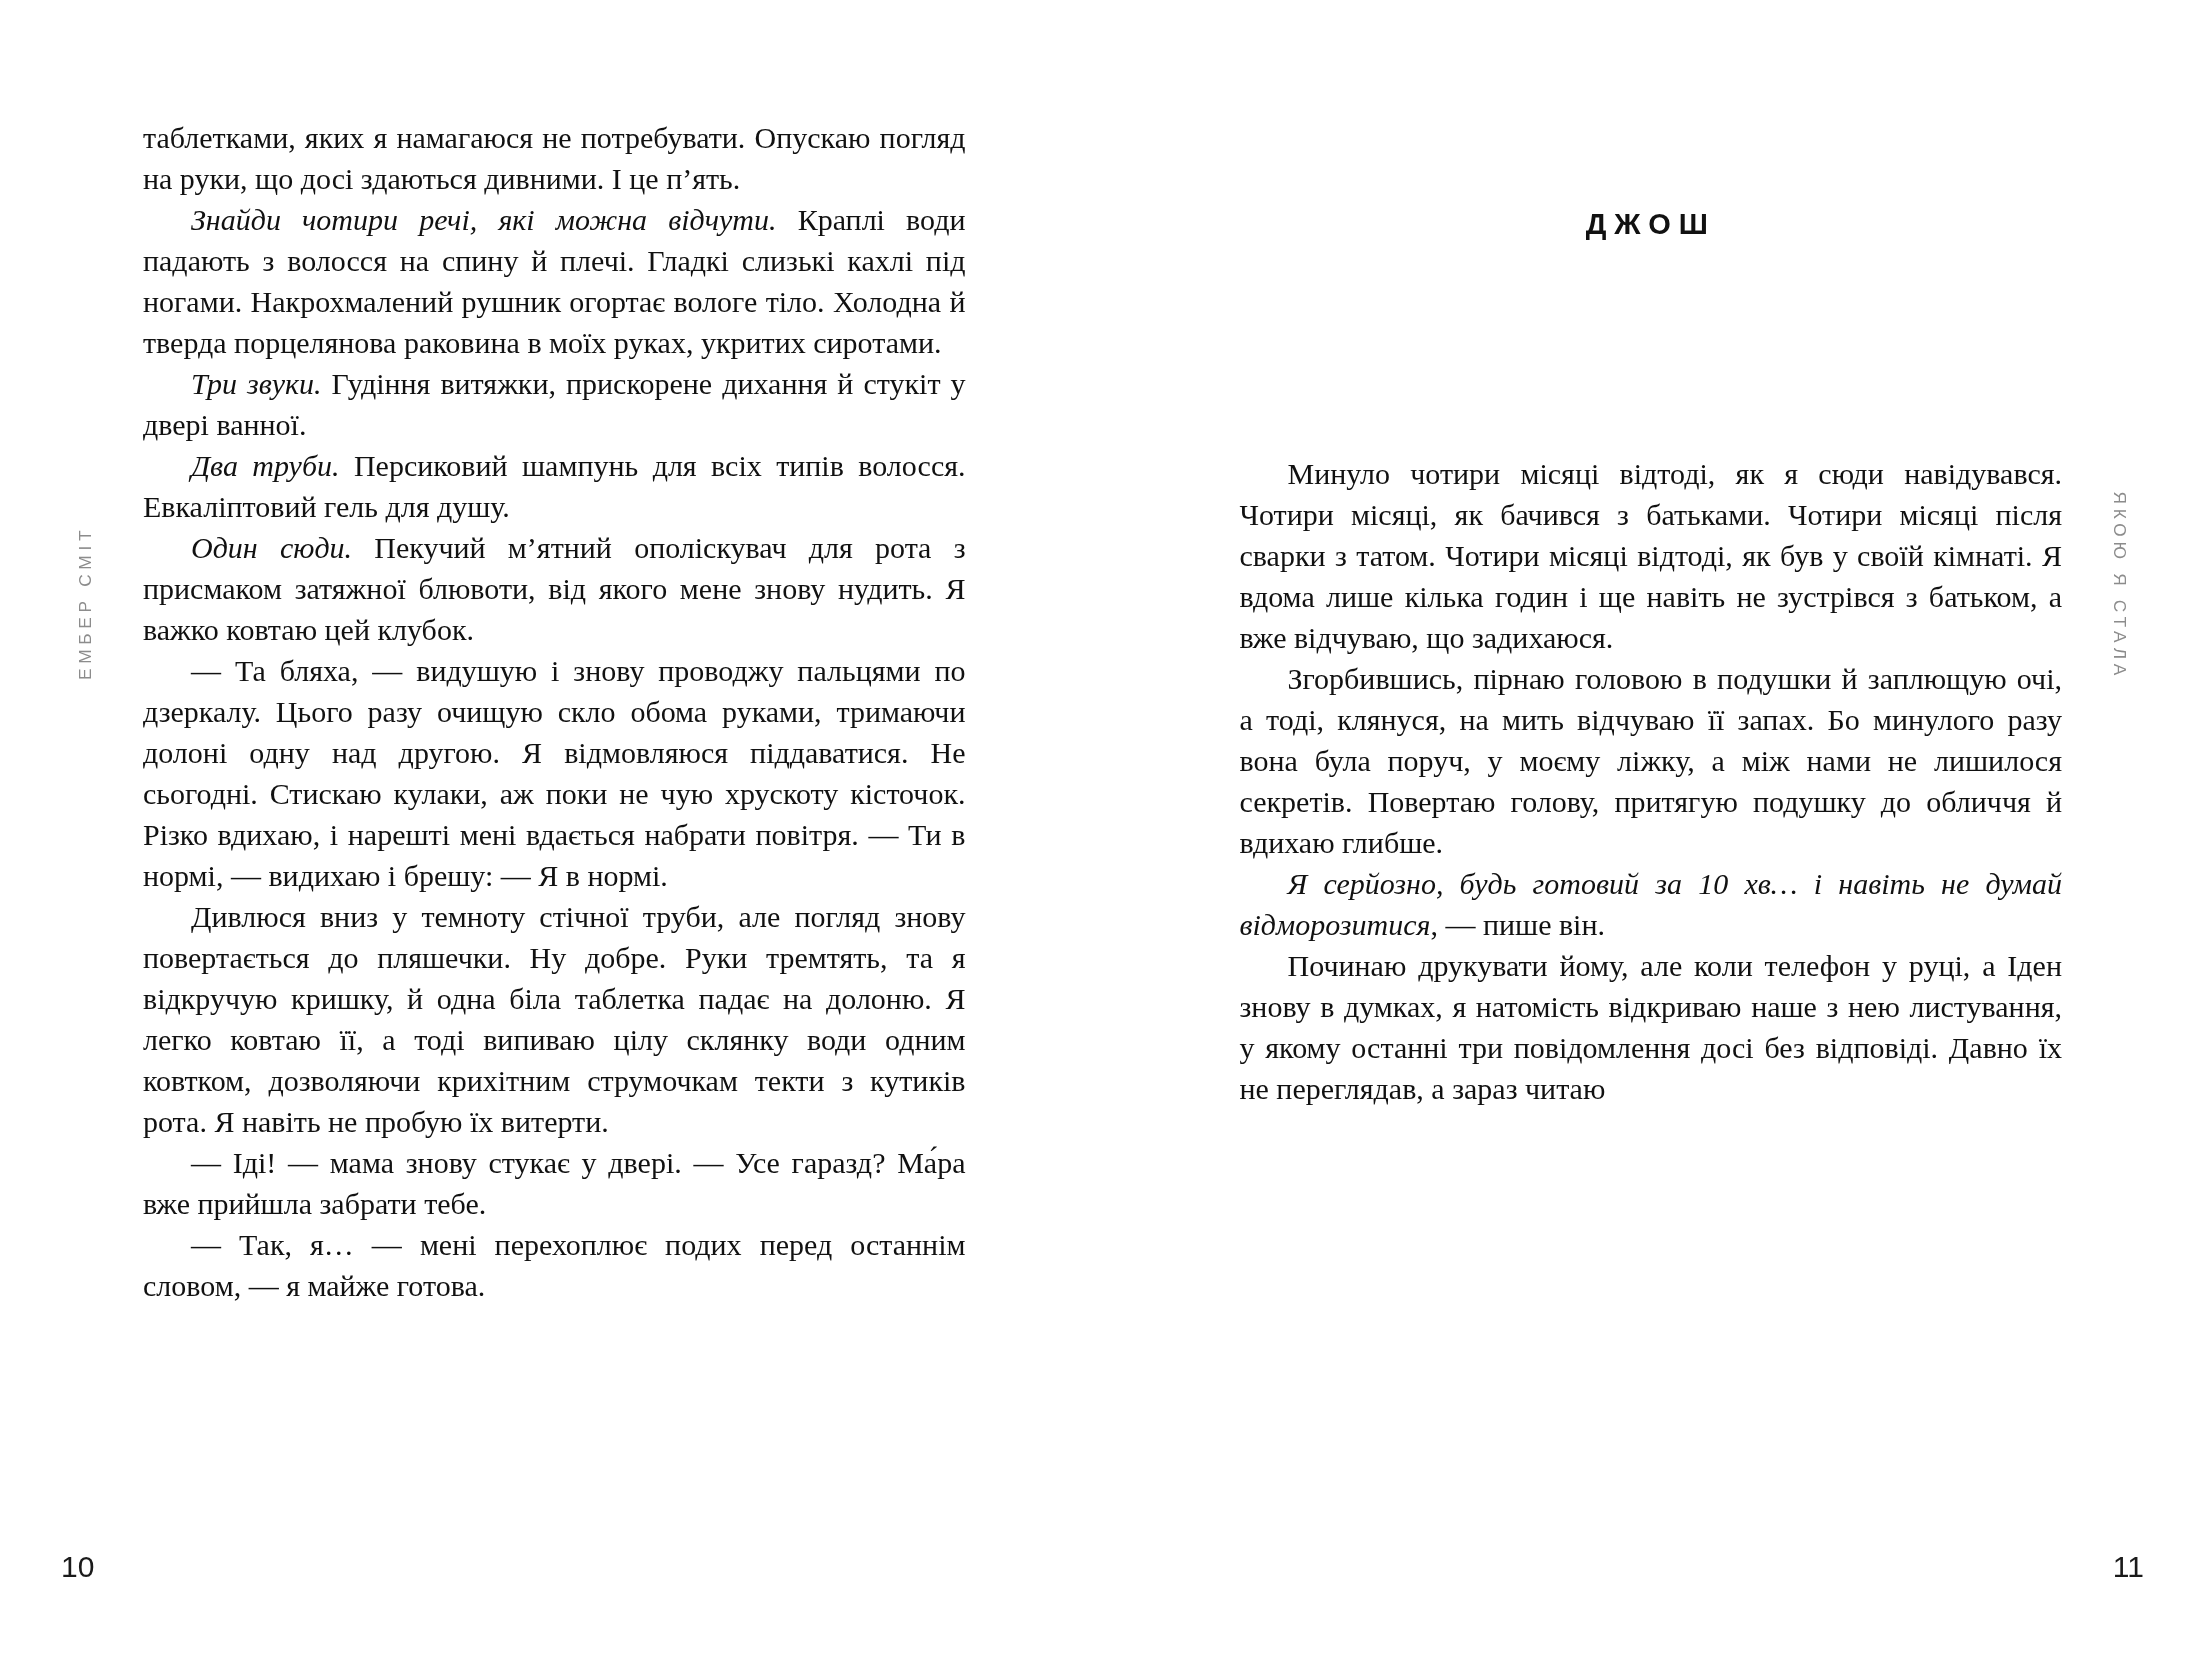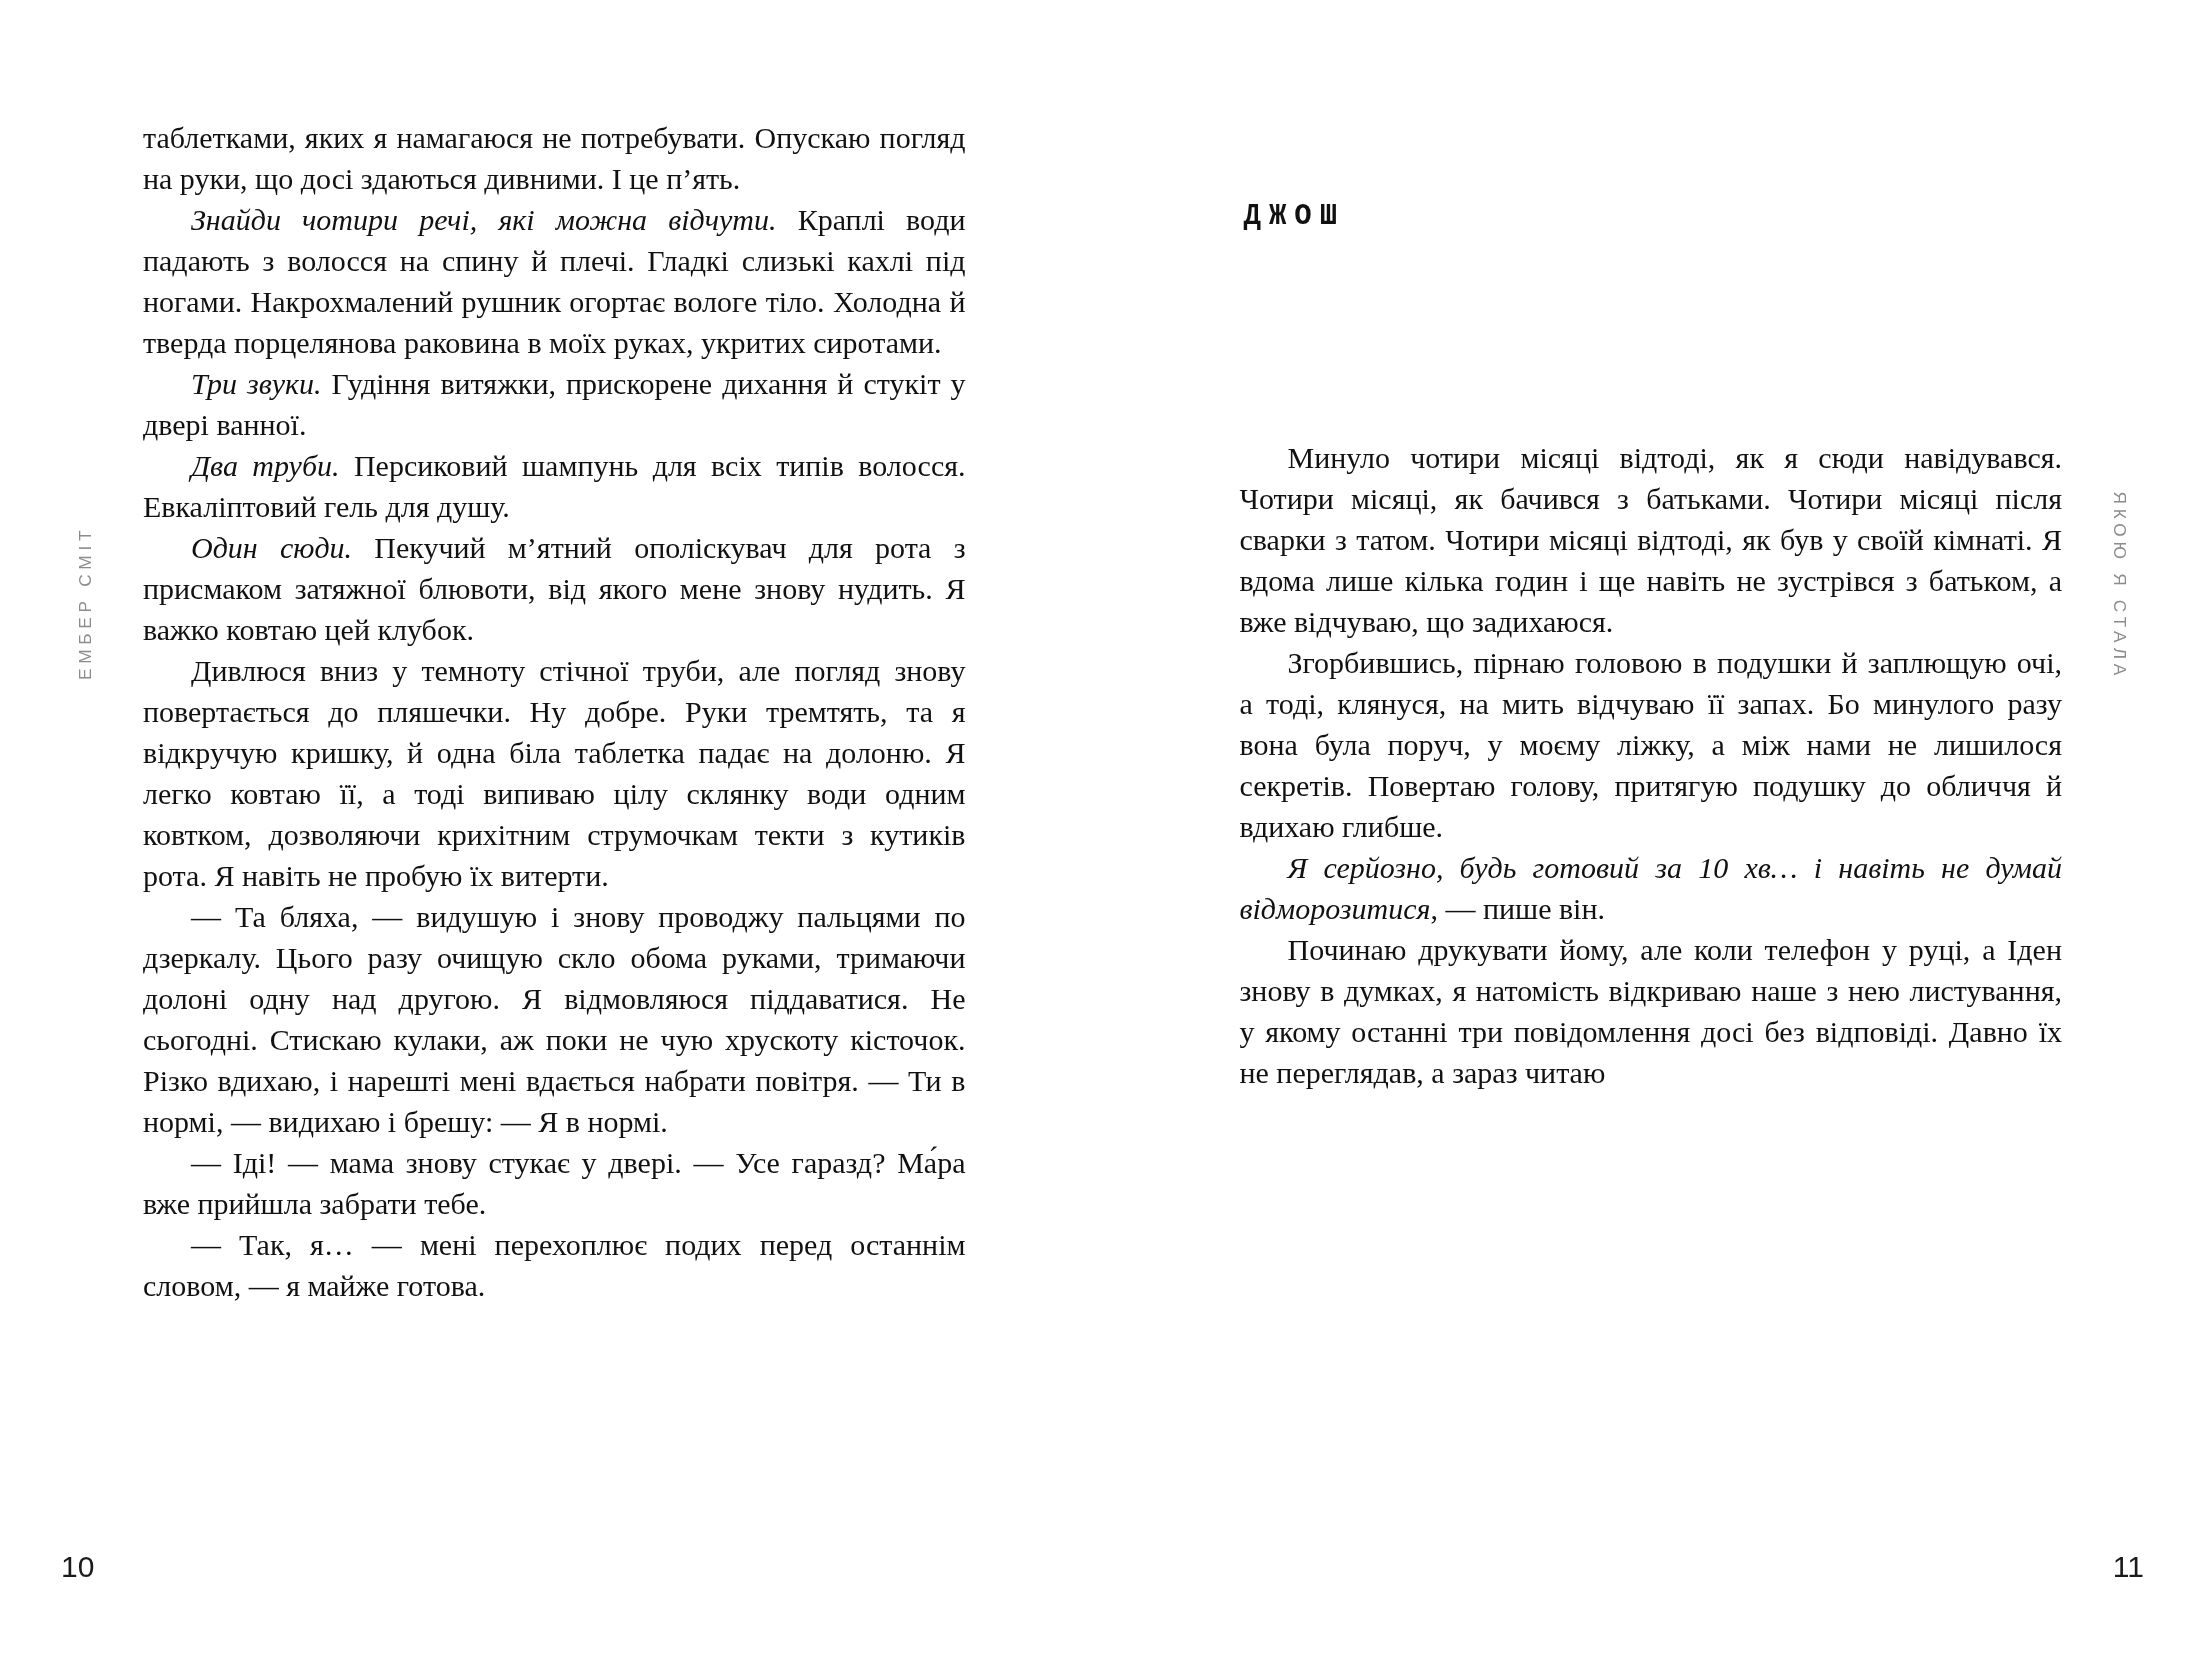--- a/index.html
+++ b/index.html
@@ -78,25 +78,25 @@
   }
   .body-text p.noindent {
     text-indent: 0;
   }
   .body-text p em {
     font-style: italic;
   }
 
   
   .chapter-title {
-    font-family: Liberation Mono, monospace;
+    font-family: Liberation Sans, sans-serif;
     font-size: 29px;
     letter-spacing: 8px;
-    text-align: left;
-    margin: 4px;
+    text-align: center;
+    margin: 12px;
     padding-top: 79px;
     color: #111111;
   }
   .chapter-gap {
     height: 200px;
   }
 </style>
 </head>
 <body>
 
@@ -104,22 +104,22 @@
 
   <div class="page page-left">
     <div class="running-head running-head-left">ЕМБЕР СМІТ</div>
 
     <div class="body-text">
       <p class="noindent"><span>таблетками, яких я намагаюся не потребувати. Опускаю погляд на руки, що досі здаються дивними. І це п’ять.</span></p>
       <p><em>Знайди чотири речі, які можна відчути.</em><span> Краплі води падають з волосся на спину й плечі. Гладкі слизькі кахлі під ногами. Накрохмалений рушник огортає вологе тіло. Холодна й тверда порцелянова раковина в моїх руках, укритих сиротами.</span></p>
       <p><em>Три звуки.</em><span> Гудіння витяжки, прискорене дихання й стукіт у двері ванної.</span></p>
       <p><em>Два труби.</em><span> Персиковий шампунь для всіх типів волосся. Евкаліптовий гель для душу.</span></p>
       <p><em>Один сюди.</em><span> Пекучий м’ятний ополіскувач для рота з присмаком затяжної блювоти, від якого мене знову нудить. Я важко ковтаю цей клубок.</span></p>
+      <p><span>— Та бляха, — видушую і знову проводжу пальцями по дзеркалу. Цього разу очищую скло обома руками, тримаючи долоні одну над другою. Я відмовляюся піддаватися. Не сьогодні. Стискаю кулаки, аж поки не чую хрускоту кісточок. Різко вдихаю, і нарешті мені вдається набрати повітря. — Ти в нормі, — видихаю і брешу: — Я в нормі.</span></p>
       <p><span>Дивлюся вниз у темноту стічної труби, але погляд знову повертається до пляшечки. Ну добре. Руки тремтять, та я відкручую кришку, й одна біла таблетка падає на долоню. Я легко ковтаю її, а тоді випиваю цілу склянку води одним ковтком, дозволяючи крихітним струмочкам текти з кутиків рота. Я навіть не пробую їх витерти.</span></p>
-      <p><span>— Та бляха, — видушую і знову проводжу пальцями по дзеркалу. Цього разу очищую скло обома руками, тримаючи долоні одну над другою. Я відмовляюся піддаватися. Не сьогодні. Стискаю кулаки, аж поки не чую хрускоту кісточок. Різко вдихаю, і нарешті мені вдається набрати повітря. — Ти в нормі, — видихаю і брешу: — Я в нормі.</span></p>
       <p><span>— Іді! — мама знову стукає у двері. — Усе гаразд? Ма́ра вже прийшла забрати тебе.</span></p>
       <p><span>— Так, я… — мені перехоплює подих перед останнім словом, — я майже готова.</span></p>
     </div>
 
     <div class="folio folio-left">10</div>
   </div>
 
   <div class="page page-right">
     <div class="running-head running-head-right">ЯКОЮ Я СТАЛА</div>
 

